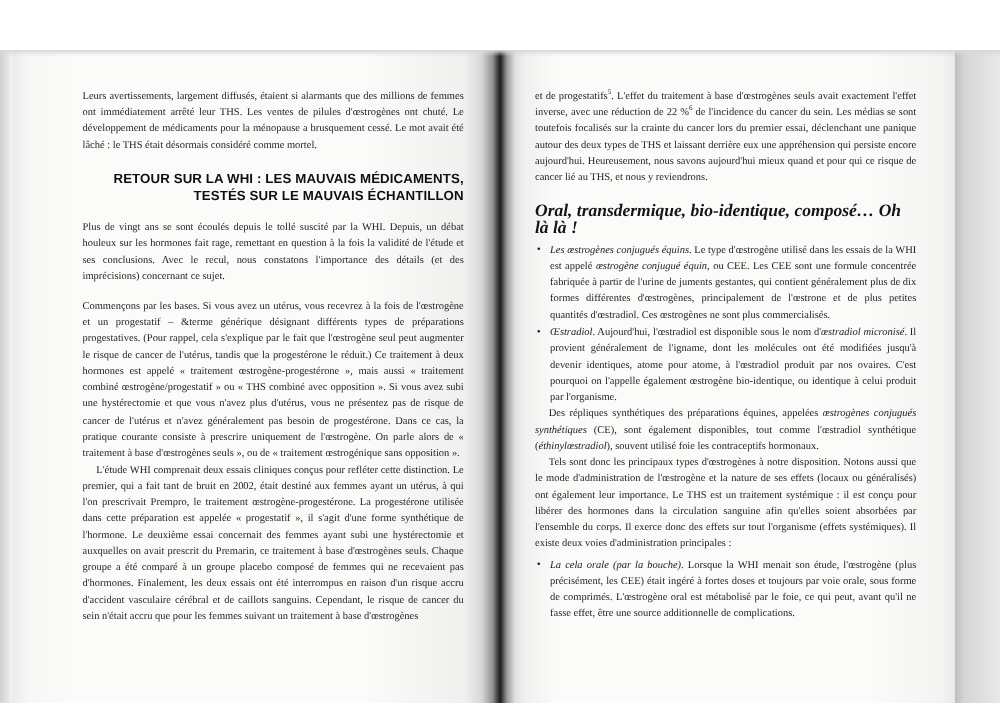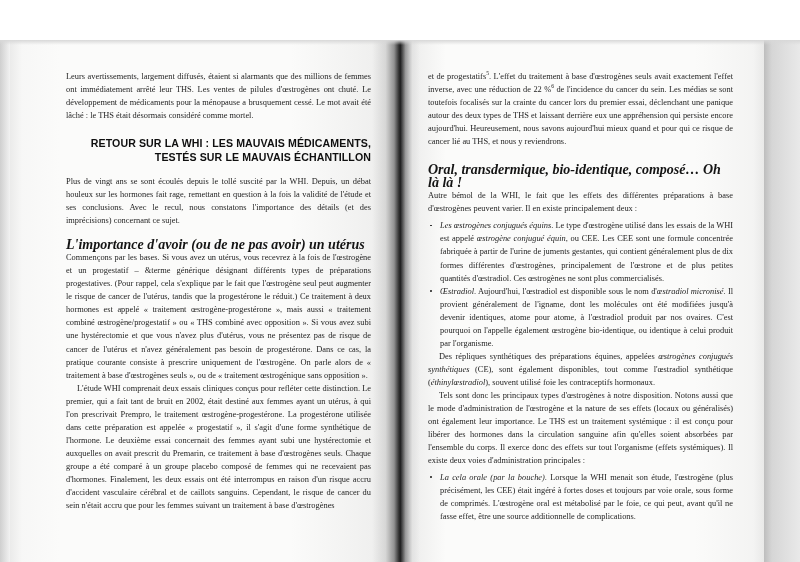--- a/index.html
+++ b/index.html
@@ -204,40 +204,38 @@
     <div class="sp-lg"></div>
 
     <h2 class="section">RETOUR SUR LA WHI : LES MAUVAIS MÉDICAMENTS, TESTÉS SUR LE MAUVAIS ÉCHANTILLON</h2>
 
     <div class="sp-md"></div>
 
     <p>Plus de vingt ans se sont écoulés depuis le tollé suscité par la WHI. Depuis, un débat houleux sur les hormones fait rage, remettant en question à la fois la validité de l'étude et ses conclusions. Avec le recul, nous constatons l'importance des détails (et des imprécisions) concernant ce sujet.</p>
 
     <div class="sp-md"></div>
 
-    <h3 class="sub">L'importance d'avoir (ou de ne pas avoir) un utérus</h3>
 
     <p>Commençons par les bases. Si vous avez un utérus, vous recevrez à la fois de l'œstrogène et un progestatif – &amp;terme générique désignant différents types de préparations progestatives. (Pour rappel, cela s'explique par le fait que l'œstrogène seul peut augmenter le risque de cancer de l'utérus, tandis que la progestérone le réduit.) Ce traitement à deux hormones est appelé « traitement œstrogène-progestérone », mais aussi « traitement combiné œstrogène/progestatif » ou « THS combiné avec opposition ». Si vous avez subi une hystérectomie et que vous n'avez plus d'utérus, vous ne présentez pas de risque de cancer de l'utérus et n'avez généralement pas besoin de progestérone. Dans ce cas, la pratique courante consiste à prescrire uniquement de l'œstrogène. On parle alors de « traitement à base d'œstrogènes seuls », ou de « traitement œstrogénique sans opposition ».</p>
 
     <p class="indent">L'étude WHI comprenait deux essais cliniques conçus pour refléter cette distinction. Le premier, qui a fait tant de bruit en 2002, était destiné aux femmes ayant un utérus, à qui l'on prescrivait Prempro, le traitement œstrogène-progestérone. La progestérone utilisée dans cette préparation est appelée « progestatif », il s'agit d'une forme synthétique de l'hormone. Le deuxième essai concernait des femmes ayant subi une hystérectomie et auxquelles on avait prescrit du Premarin, ce traitement à base d'œstrogènes seuls. Chaque groupe a été comparé à un groupe placebo composé de femmes qui ne recevaient pas d'hormones. Finalement, les deux essais ont été interrompus en raison d'un risque accru d'accident vasculaire cérébral et de caillots sanguins. Cependant, le risque de cancer du sein n'était accru que pour les femmes suivant un traitement à base d'œstrogènes</p>
   </div>
 
   <div class="footer left">
     <span class="folio">120</span><span class="rule">|</span><span class="title">La ménopause commence dans le cerveau</span>
   </div>
 
   <div class="col right">
 
     <p><span>et de progestatifs</span><sup>5</sup><span>. L'effet du traitement à base d'œstrogènes seuls avait exactement l'effet inverse, avec une réduction de 22 %</span><sup>6</sup><span> de l'incidence du cancer du sein. Les médias se sont toutefois focalisés sur la crainte du cancer lors du premier essai, déclenchant une panique autour des deux types de THS et laissant derrière eux une appréhension qui persiste encore aujourd'hui. Heureusement, nous savons aujourd'hui mieux quand et pour qui ce risque de cancer lié au THS, et nous y reviendrons.</span></p>
 
     <div class="sp-lg"></div>
 
     <h3 class="sub">Oral, transdermique, bio-identique, composé… Oh là là !</h3>
 
-    <p>Autre bémol de la WHI, le fait que les effets des différentes préparations à base d'œstrogènes peuvent varier. Il en existe principalement deux :</p>
 
     <div class="sp-sm"></div>
 
     <div class="bullet">
       <span class="dot"></span><i>Les œstrogènes conjugués équins</i><span>. Le type d'œstrogène utilisé dans les essais de la WHI est appelé </span><i>œstrogène conjugué équin</i><span>, ou CEE. Les CEE sont une formule concentrée fabriquée à partir de l'urine de juments gestantes, qui contient généralement plus de dix formes différentes d'œstrogènes, principalement de l'œstrone et de plus petites quantités d'œstradiol. Ces œstrogènes ne sont plus commercialisés.</span>
     </div>
 
     <div class="bullet">
       <span class="dot"></span><i>Œstradiol</i><span>. Aujourd'hui, l'œstradiol est disponible sous le nom d'</span><i>œstradiol micronisé</i><span>. Il provient généralement de l'igname, dont les molécules ont été modifiées jusqu'à devenir identiques, atome pour atome, à l'œstradiol produit par nos ovaires. C'est pourquoi on l'appelle également œstrogène bio-identique, ou identique à celui produit par l'organisme.</span>
     </div>

